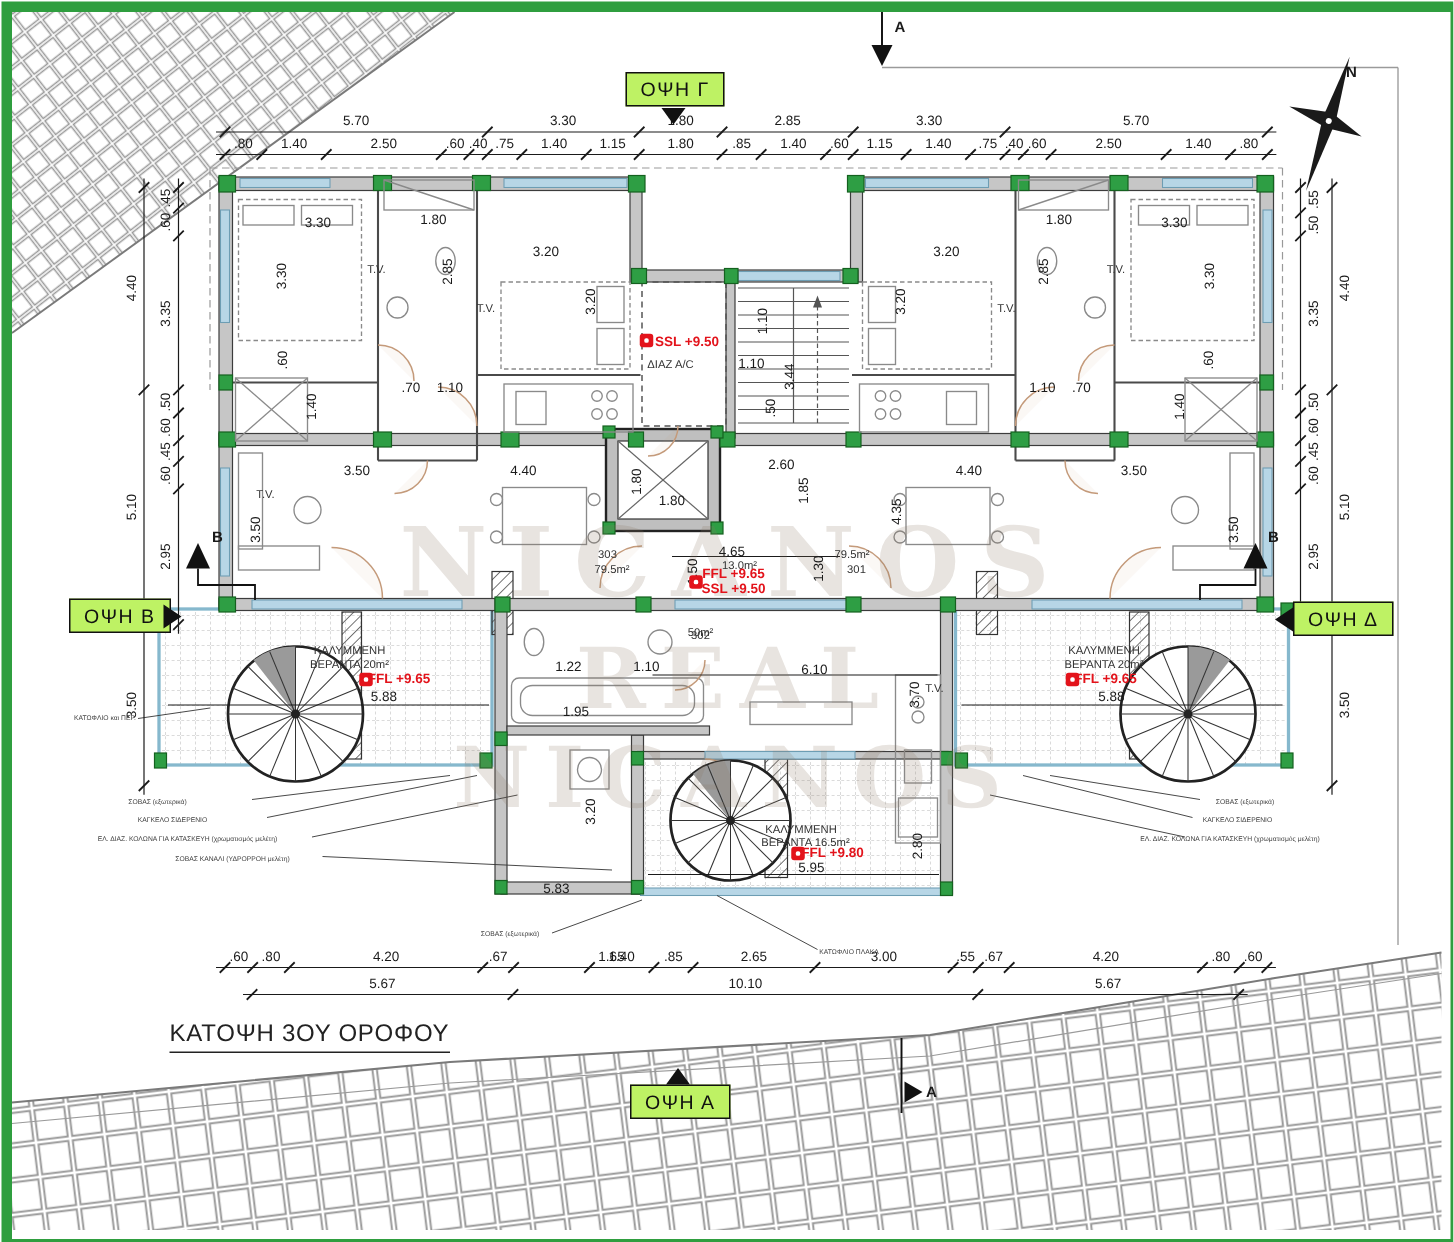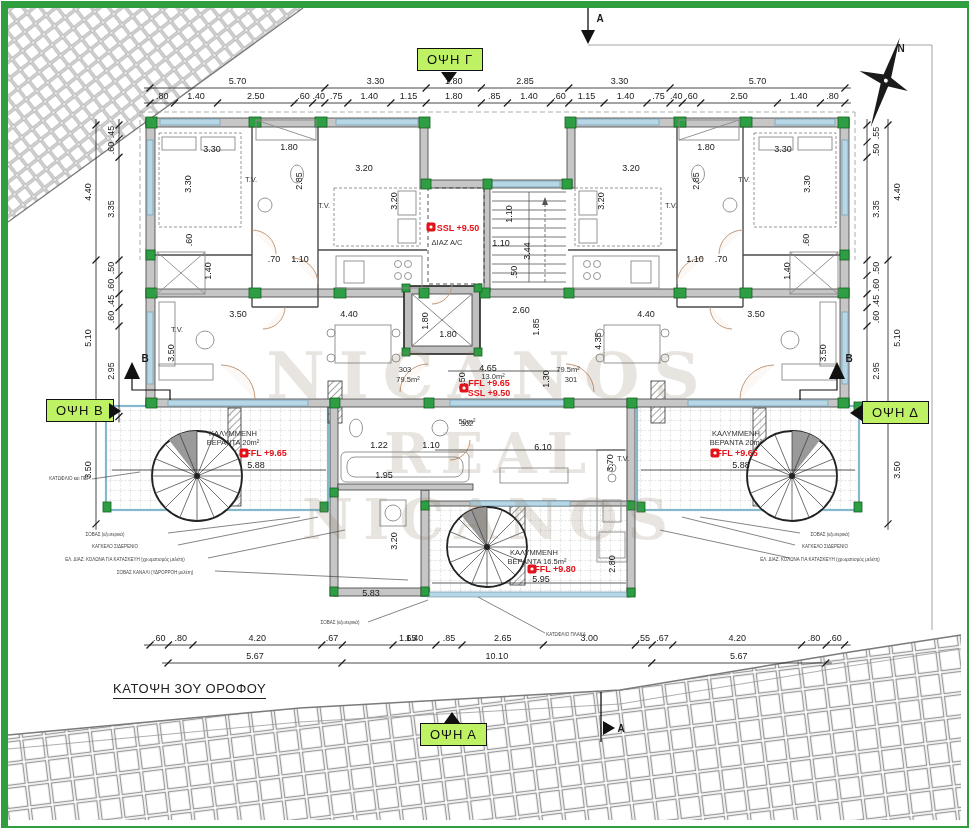--- a/index.html
+++ b/index.html
@@ -19,21 +19,21 @@
   .sec{font-size:10px;font-weight:bold;}
   .marker{width:9px;height:9px;background:#e3131b;border-radius:2px;}
   .marker::after{content:"";position:absolute;left:3px;top:3px;width:2.5px;height:2.5px;background:#fff;border-radius:50%;}
   .wm{position:absolute;text-align:center;font-weight:bold;color:rgba(138,122,100,0.20);
       font-family:"DejaVu Serif",serif;z-index:4;pointer-events:none;letter-spacing:14px;}
   #wm1{left:235px;top:338px;width:510px;font-size:64px;}
   #wm2{left:235px;top:420px;width:510px;font-size:56px;letter-spacing:10px;}
   .elev{position:absolute;z-index:7;border:1.6px solid #111;background:#bef264;color:#111;
         font-size:13px;letter-spacing:1px;padding:3px 9px;}
   .ptr{position:absolute;z-index:7;width:0;height:0;}
-  #title{position:absolute;left:113px;top:681px;z-index:7;font-size:13px;color:#222;
+  #title{position:absolute;left:113px;top:681px;z-index:7;font-size:16px;color:#222;
          letter-spacing:0.5px;border-bottom:1.6px solid #222;padding-bottom:2px;}
 </style>
 </head>
 <body>
 
 <div id="stage">
 
   <svg id="site-svg" width="969" height="828">
     <defs>
       <pattern id="sq1" width="13.5" height="13.5" patternUnits="userSpaceOnUse" patternTransform="rotate(-38)">

